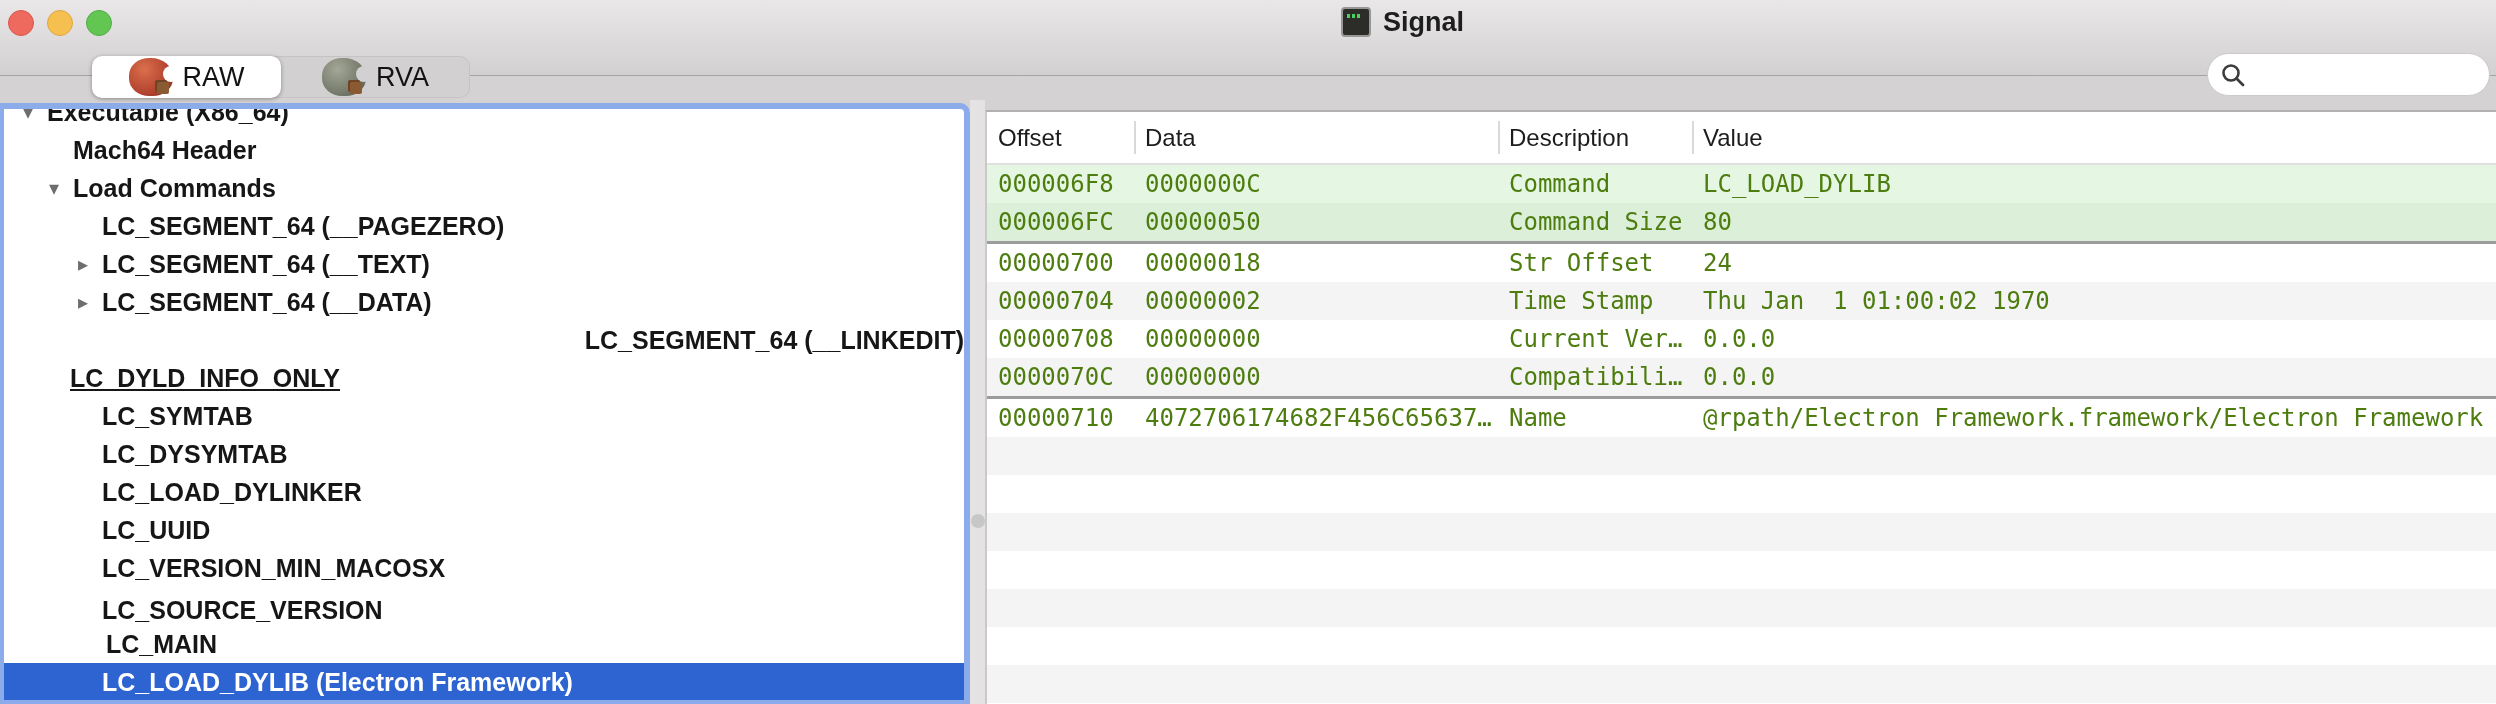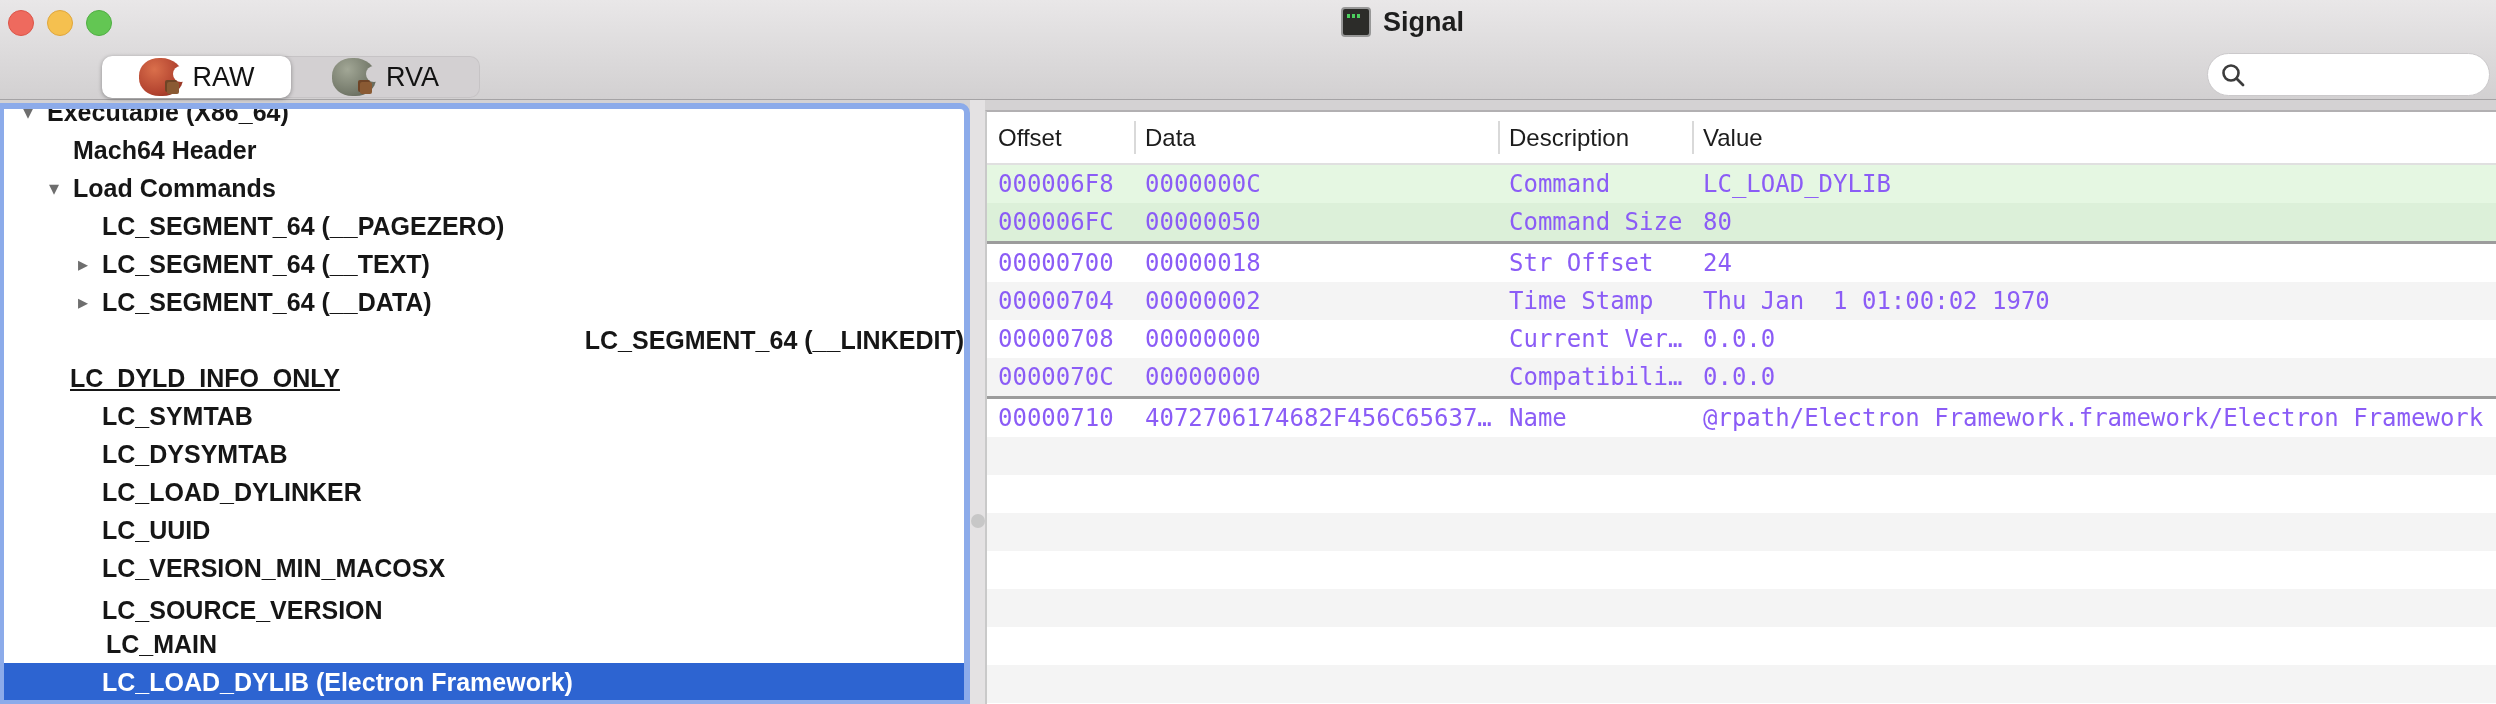--- a/index.html
+++ b/index.html
@@ -6,41 +6,41 @@
   body{
     width:2496px;height:704px;overflow:hidden;
     font-family:"Liberation Sans",sans-serif;
     background:#d4d2d3;
     -webkit-font-smoothing:antialiased;
   }
   .window{position:relative;width:2496px;height:704px;}
 
   
   .chrome{
-    position:absolute;left:0;top:0;right:0;height:100px;
+    position:absolute;left:0;top:0;right:0;height:76px;
     background:linear-gradient(#e9e7e8,#d2d0d1);
     border-bottom:1px solid #a5a3a5;
     box-sizing:border-box;
   }
   .lights{position:absolute;left:8px;top:10px;display:flex;gap:13px;}
   .light{width:26px;height:26px;border-radius:50%;box-sizing:border-box;}
   .light.red{background:#ee6a5e;border:1px solid #dc5448;}
   .light.yellow{background:#f5c04f;border:1px solid #e0a63a;}
   .light.green{background:#63c653;border:1px solid #4fae42;}
   .title-wrap{position:absolute;left:1341px;top:4px;display:flex;align-items:center;gap:12px;height:36px;}
   .app-icon{width:30px;height:30px;background:#2c2c29;border:2px solid #979797;border-radius:4px;position:relative;box-sizing:border-box;}
   .app-icon::before{
     content:'';position:absolute;left:4px;top:5px;width:15px;height:4px;
     background:repeating-linear-gradient(90deg,#4ccf5e 0 3px,transparent 3px 5px);
   }
   .win-title{font-size:27px;font-weight:700;color:#1e1e1e;}
 
   
   .segmented{
-    position:absolute;left:102px;top:56px;width:378px;height:42px;
+    position:absolute;left:92px;top:56px;width:378px;height:42px;
     background:#d3d0d2;border-radius:10px;display:flex;
     box-shadow:inset 0 0 0 1px rgba(0,0,0,0.06);
   }
   .segment{
     flex:1;display:flex;align-items:center;justify-content:center;gap:10px;
     font-size:27px;color:#121212;border:none;background:transparent;
     font-family:inherit;border-radius:10px;cursor:default;padding:0;
   }
   .segment.selected{background:#ffffff;box-shadow:0 1px 4px rgba(0,0,0,0.35);}
   .seg-icon{width:44px;height:38px;position:relative;flex:0 0 auto;}
@@ -108,21 +108,21 @@
   .thead{
     display:flex;height:53px;flex:0 0 auto;align-items:center;
     font-size:24px;color:#1c1c1c;border-bottom:2px solid #e0e0e0;box-sizing:border-box;
   }
   .hcell{position:relative;box-sizing:border-box;padding-left:11px;height:100%;display:flex;align-items:center;}
   .hcell:not(:first-child)::before{
     content:'';position:absolute;left:0;top:9px;bottom:9px;width:2px;background:#d9d9d9;
   }
   .trow{
     display:flex;height:38px;flex:0 0 auto;align-items:center;
-    font-family:"DejaVu Sans Mono",monospace;font-size:24px;color:#8b5cf6;
+    font-family:"DejaVu Sans Mono",monospace;font-size:24px;color:#4d7c0f;
     white-space:pre;cursor:default;
   }
   .tcell{box-sizing:border-box;padding-left:11px;overflow:hidden;}
   .col-offset{width:147px;flex:0 0 auto;}
   .col-data{width:364px;flex:0 0 auto;}
   .col-desc{width:194px;flex:0 0 auto;}
   .col-value{flex:1;min-width:0;}
   .trow.green1{background:#e5f7e2;}
   .trow.green2{background:#dcf0d9;}
   .trow.alt{background:#f4f4f4;}

